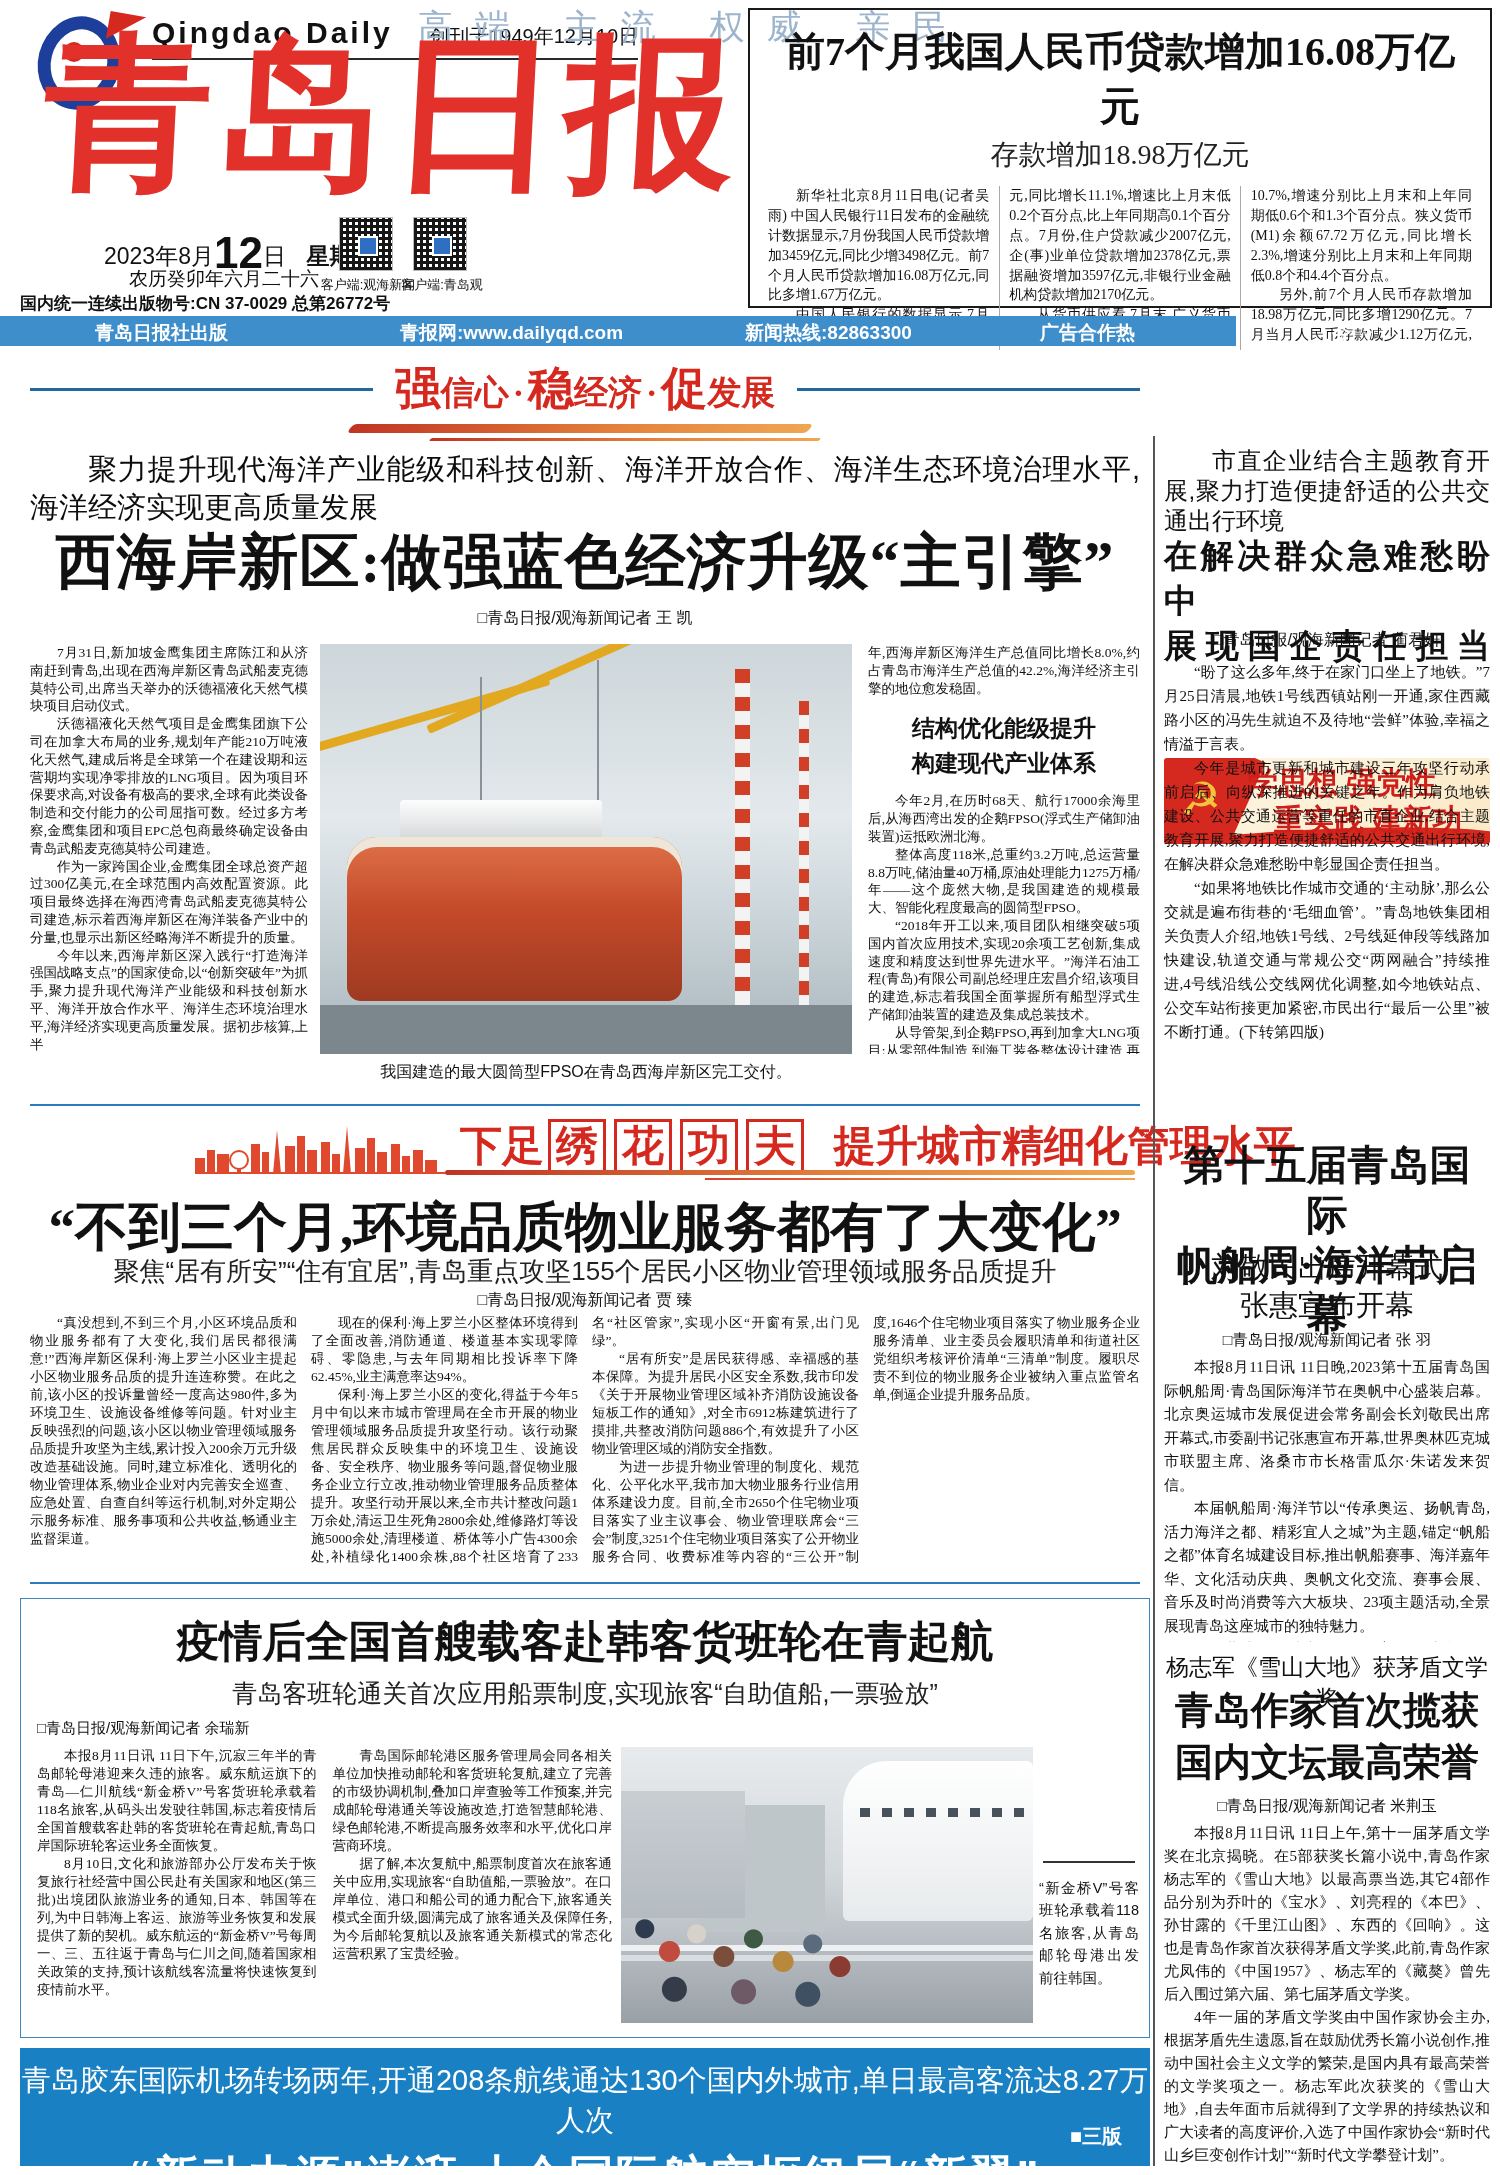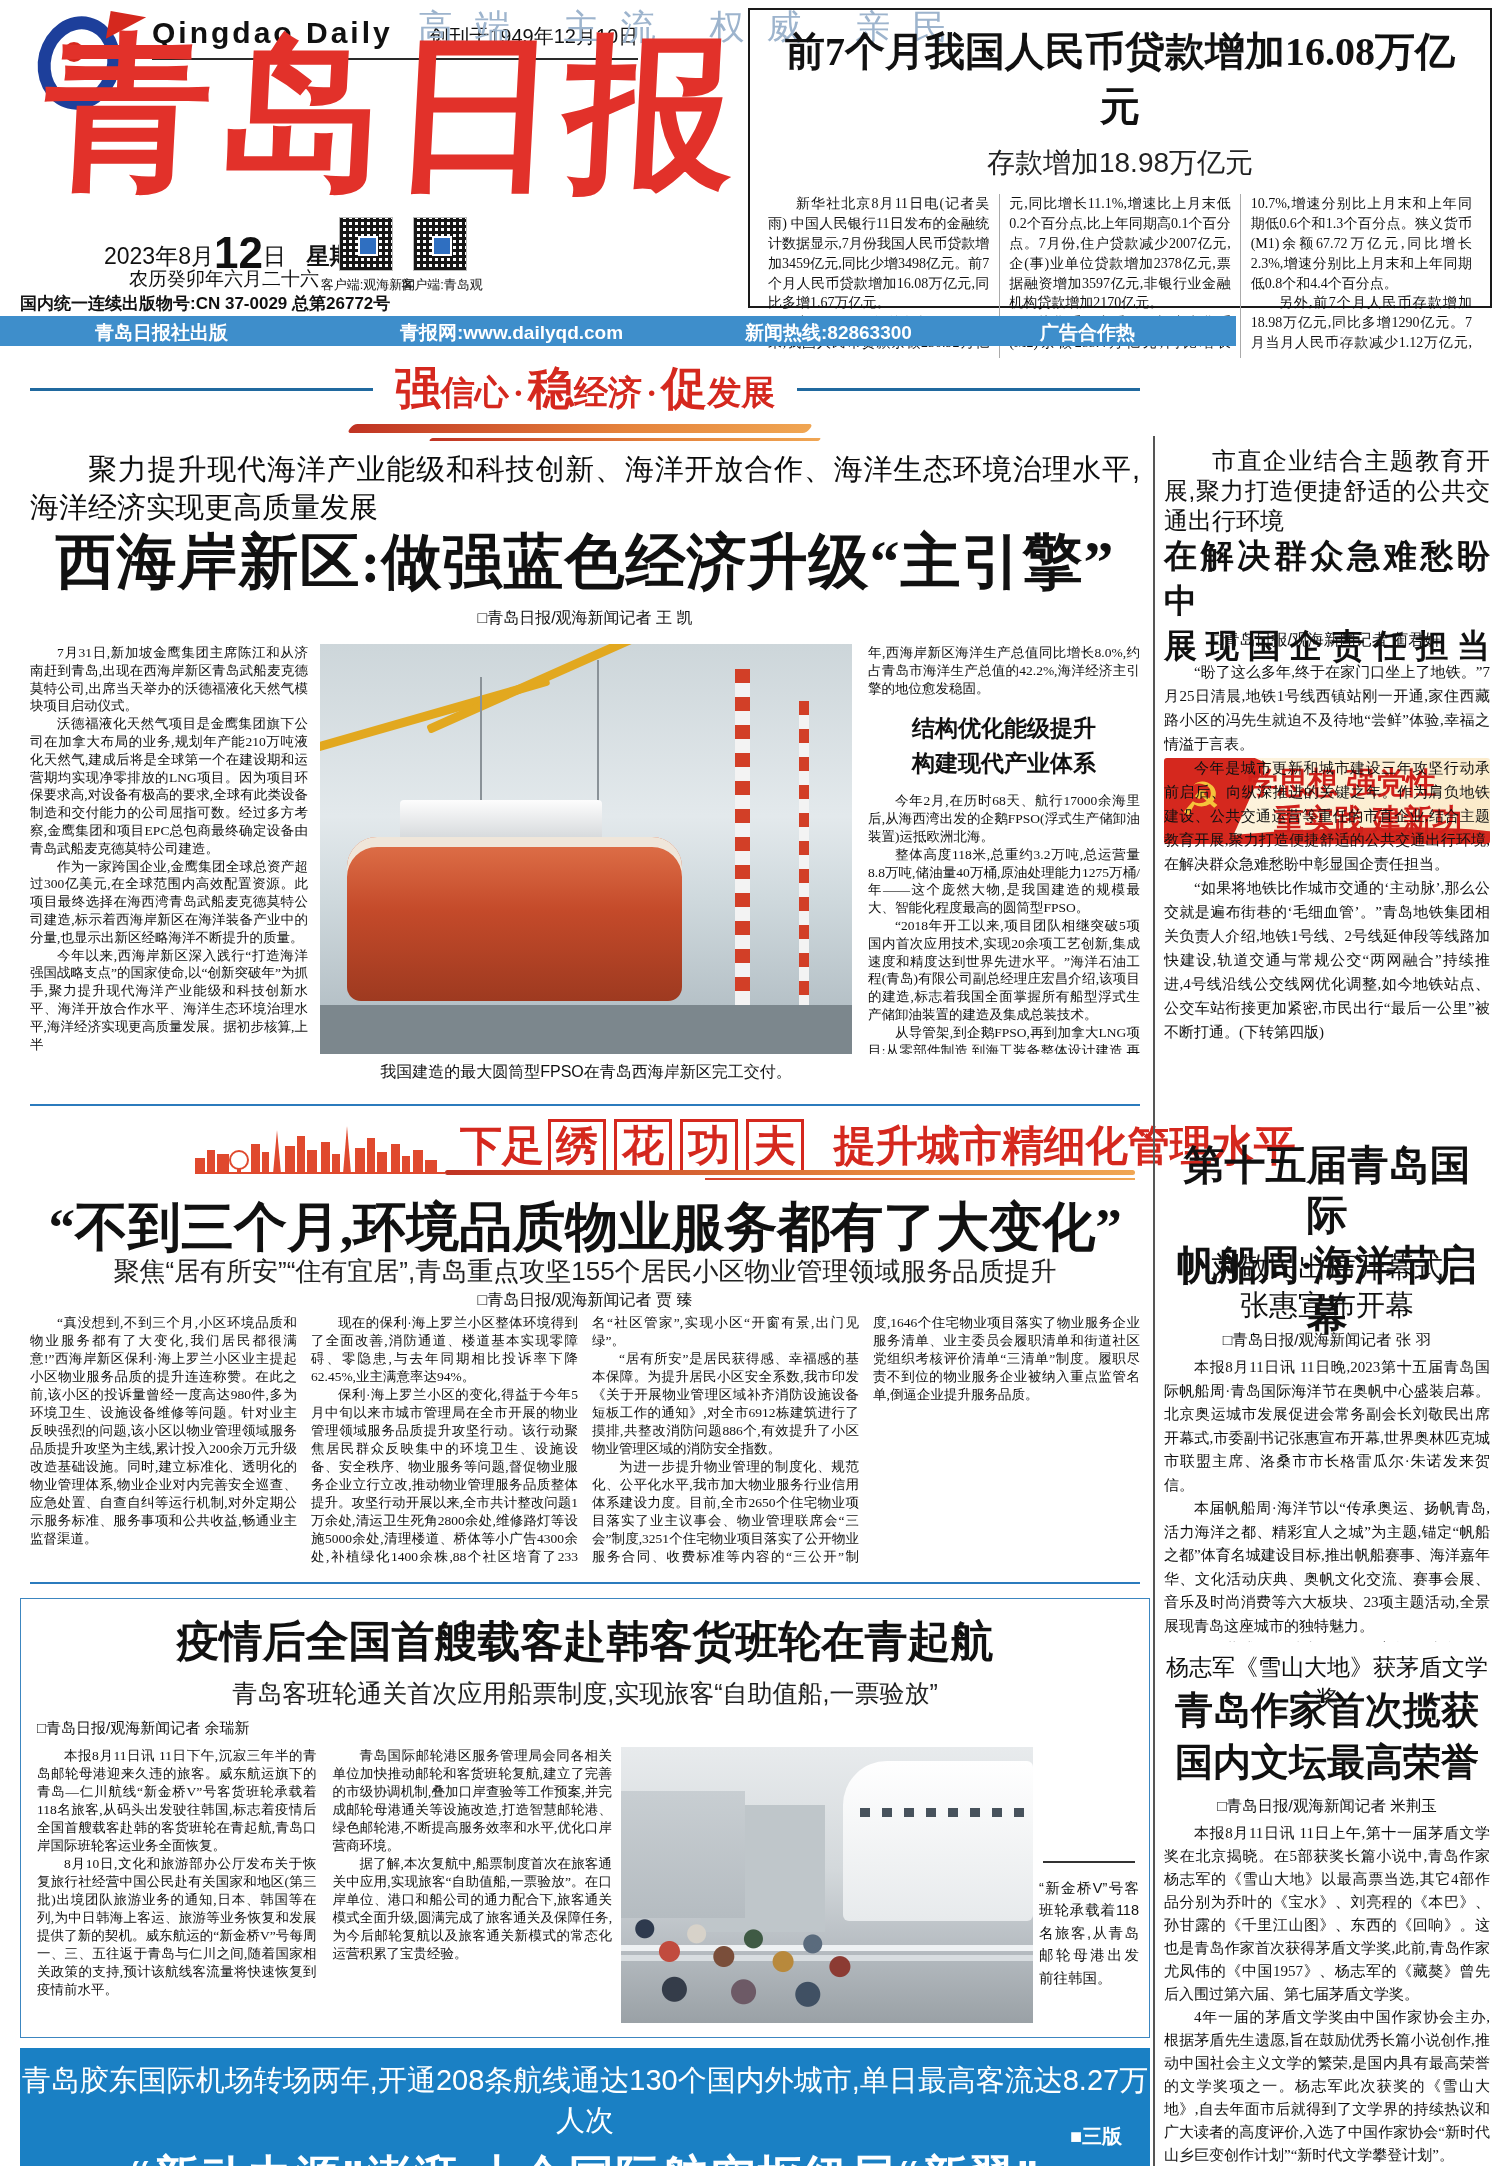--- a/index.html
+++ b/index.html
@@ -126,21 +126,21 @@
       <div class="qr"></div>
     </div>
   <div class="abs qr-cap" style="left:314px;top:276px;width:108px;text-align:center;">客户端:观海新闻</div>
   <div class="abs" style="left:414px;top:218px;">
       <div class="qr"></div>
     </div>
   <div class="abs qr-cap" style="left:392px;top:276px;width:100px;text-align:center;">客户端:青岛观</div>
 
   <div class="abs loan-box" style="left:748px;top:8px;width:744px;height:300px;">
     <div class="center hl-serif" style="font-size:40px;margin-top:4px;">前7个月我国人民币贷款增加16.08万亿元</div>
-    <div class="center" style="font-size:28px;margin-top:10px;color:#222;">存款增加18.98万亿元</div>
+    <div class="center" style="font-size:28px;margin-top:2px;color:#222;font-family:Liberation Serif, serif;">存款增加18.98万亿元</div>
     <div class="cols3 body-text serif" style="margin-top:12px;height:164px;font-size:14px;line-height:1.42;">
         <p>新华社北京8月11日电(记者吴雨) 中国人民银行11日发布的金融统计数据显示,7月份我国人民币贷款增加3459亿元,同比少增3498亿元。前7个月人民币贷款增加16.08万亿元,同比多增1.67万亿元。</p>
         <p>中国人民银行的数据显示,7月末,我国人民币贷款余额230.92万亿元,同比增长11.1%,增速比上月末低0.2个百分点,比上年同期高0.1个百分点。7月份,住户贷款减少2007亿元,企(事)业单位贷款增加2378亿元,票据融资增加3597亿元,非银行业金融机构贷款增加2170亿元。</p>
         <p>从货币供应看,7月末,广义货币(M2)余额285.4万亿元,同比增长10.7%,增速分别比上月末和上年同期低0.6个和1.3个百分点。狭义货币(M1)余额67.72万亿元,同比增长2.3%,增速分别比上月末和上年同期低0.8个和4.4个百分点。</p>
         <p>另外,前7个月人民币存款增加18.98万亿元,同比多增1290亿元。7月当月人民币存款减少1.12万亿元,同比多减1.17万亿元。其中,住户存款减少8093亿元。</p>
       </div>
   </div>
 
   <div class="abs info-bar" style="left:0;top:316px;width:1236px;height:30px;">
     <span class="abs" style="left:95px;top:4px;">青岛日报社出版</span>

